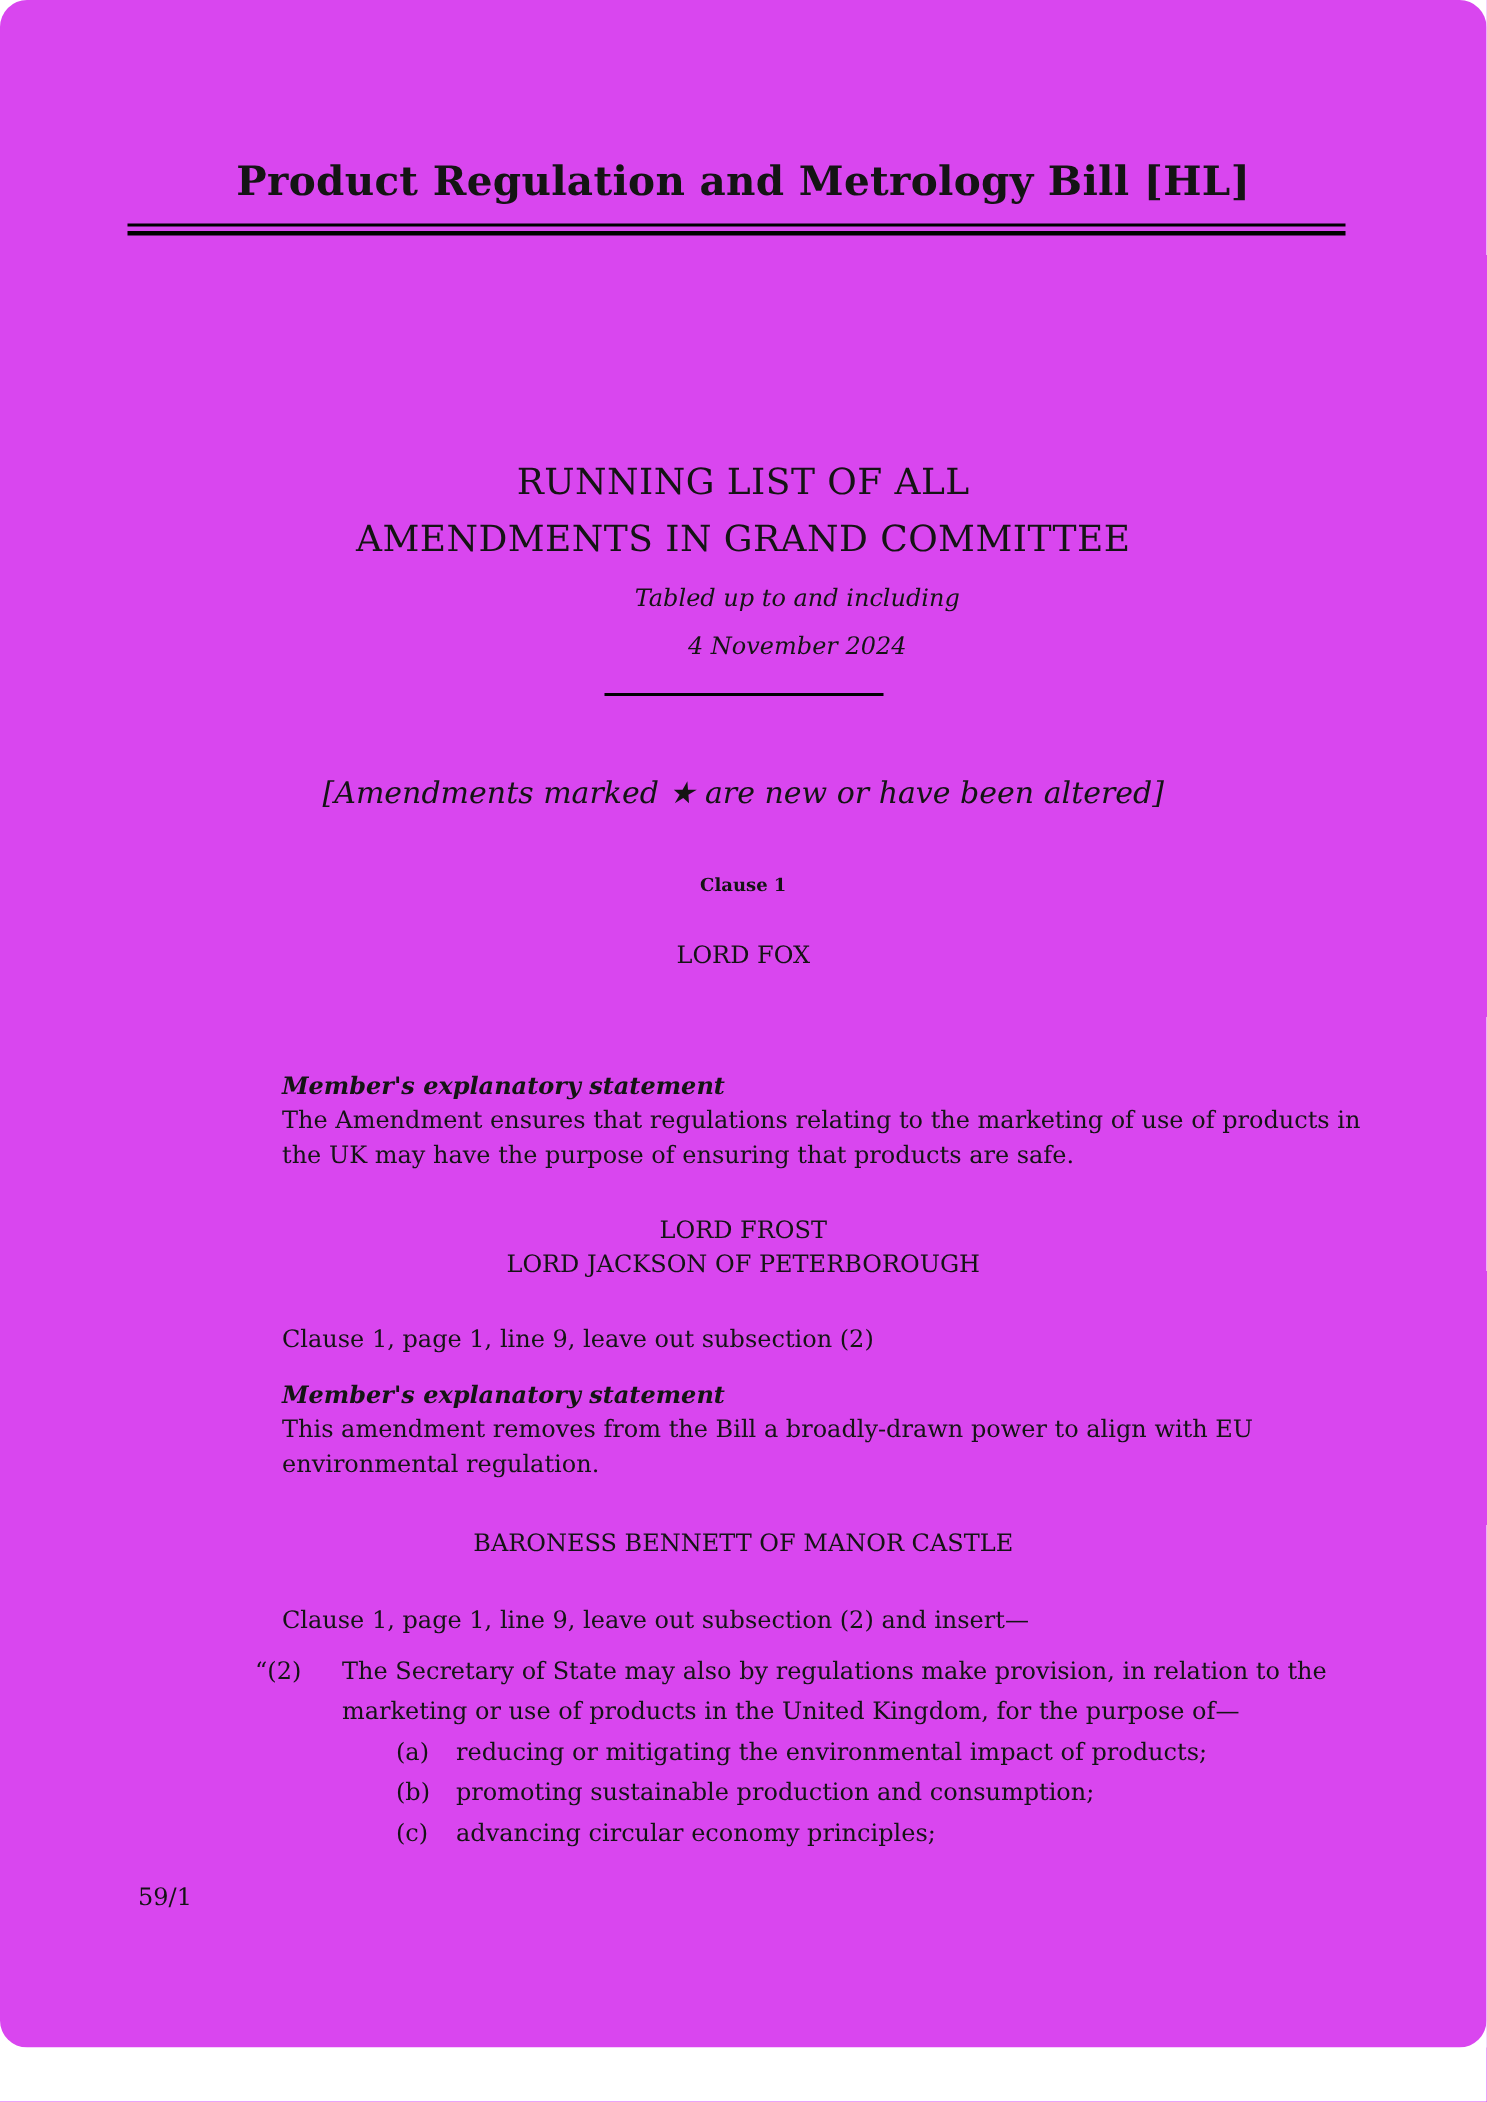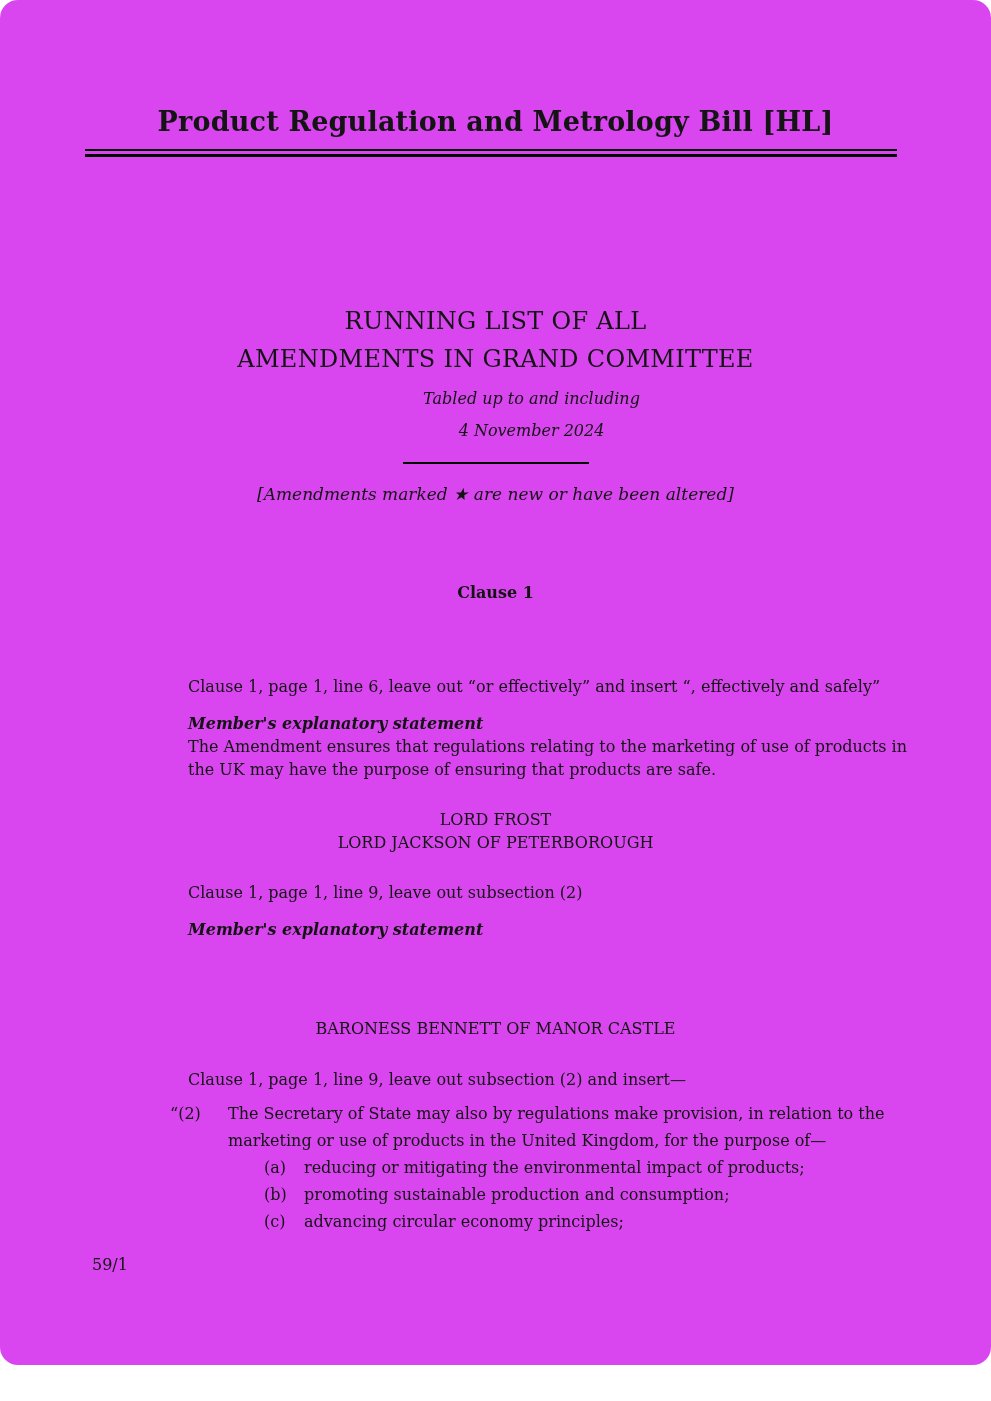--- a/index.html
+++ b/index.html
@@ -59,27 +59,27 @@
   .tabled2 { top: 421px; }
   .short-rule {
     position: absolute;
     top: 462px;
     left: calc(50% - 93px);
     width: 186px;
     height: 2px;
     background: #000;
   }
   .marked-note {
-    top: 484px;
+    top: 516px;
     font-style: italic;
-    font-size: 17px;
+    font-size: 20px;
   }
   .clause-head {
     top: 583px;
-    font-size: 16px;
+    font-size: 12px;
     font-weight: bold;
   }
   .sponsor-line {
     font-size: 16px;
     line-height: 23px;
   }
   .sponsor1 { top: 625px; }
   .sponsors2 { top: 808px; }
   .sponsor3 { top: 1017px; }
   .instruction {
@@ -161,33 +161,34 @@
   <div class="centered head-caps head2">AMENDMENTS IN GRAND COMMITTEE</div>
   <div class="centered italic-line tabled1">Tabled up to and including</div>
   <div class="centered italic-line tabled2">4 November 2024</div>
 
   <div class="short-rule"></div>
 
   <div class="centered marked-note">[Amendments marked ★ are new or have been altered]</div>
 
   <div class="centered clause-head">Clause 1</div>
 
-  <div class="instruction amend1-instr">Clause 1, page 1, line 6, leave out “or effectively” and insert “, effectively and safely”</div>
+  <div class="centered sponsor-line sponsor1">LORD FOX</div>
   <div class="explanatory expl1">
     <div class="expl-title">Member's explanatory statement</div>
     <div class="expl-text">The Amendment ensures that regulations relating to the marketing of use of products in the UK may have the purpose of ensuring that products are safe.</div>
   </div>
 
   <div class="centered sponsors2">
     <div class="sponsor-line">LORD FROST</div>
     <div class="sponsor-line">LORD JACKSON OF PETERBOROUGH</div>
   </div>
   <div class="instruction amend2-instr">Clause 1, page 1, line 9, leave out subsection (2)</div>
   <div class="explanatory expl2">
     <div class="expl-title">Member's explanatory statement</div>
+    <div class="expl-text">This amendment removes from the Bill a broadly-drawn power to align with EU environmental regulation.</div>
   </div>
 
   <div class="centered sponsor-line sponsor3">BARONESS BENNETT OF MANOR CASTLE</div>
   <div class="instruction amend3-instr">Clause 1, page 1, line 9, leave out subsection (2) and insert—</div>
 
   <div class="subsec">
     <div class="subsec-row">
       <div class="subsec-num">“(2)</div>
       <div class="subsec-body">
         <div>The Secretary of State may also by regulations make provision, in relation to the marketing or use of products in the United Kingdom, for the purpose of—</div>

